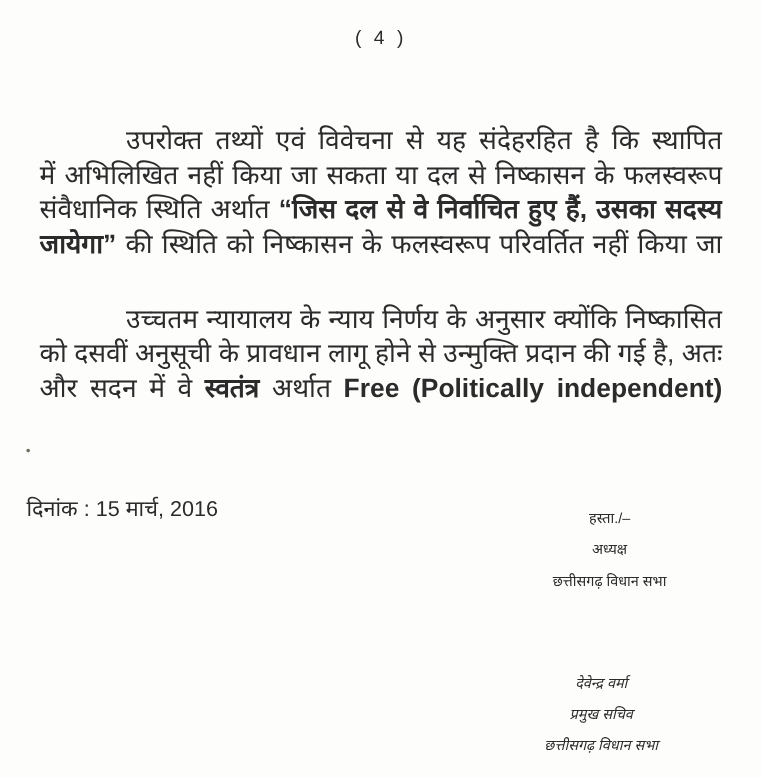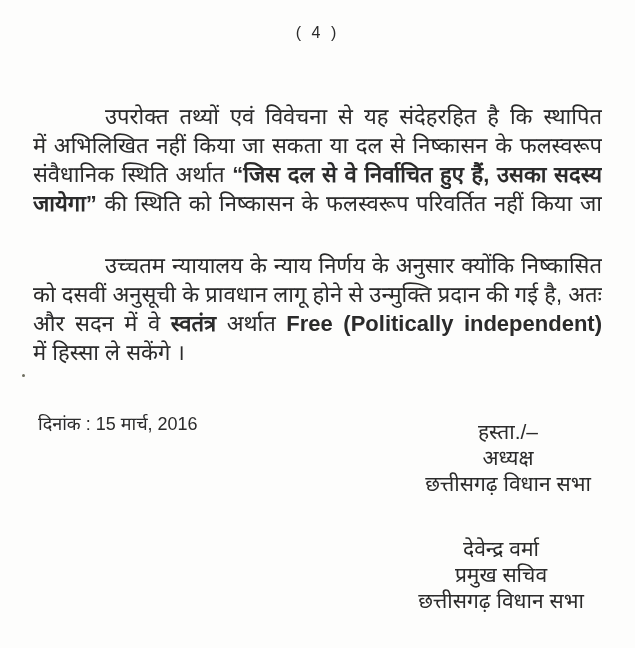--- a/index.html
+++ b/index.html
@@ -42,33 +42,33 @@
     line-height: 29px;
     text-align: justify;
     text-align-last: justify;
     overflow: hidden;
   }
   .para .line.indent { text-indent: 72px; }
   .para .line.no-just { text-align-last: left; }
   .bold { font-weight: 700; }
   .date-line {
     position: absolute;
-    left: 38px;
+    left: 22px;
     top: 411px;
     font-size: 18px;
   }
   .sig {
     position: absolute;
     width: 228px;
     text-align: center;
-    font-size: 21px;
+    font-size: 12px;
     line-height: 26px;
   }
   .sig-1 { top: 419px; left: 394px; }
-  .sig-2 { top: 536px; left: 387px; }
+  .sig-2 { top: 556px; left: 387px; font-style: italic; }
   .artifact-dot {
     position: absolute;
     left: 22px;
     top: 374px;
     width: 3px;
     height: 3px;
     background: #6e6e60;
     border-radius: 50%;
   }
 </style>
@@ -82,21 +82,20 @@
       <div class="line indent"><span>उपरोक्त तथ्यों एवं विवेचना से यह संदेहरहित है कि स्थापित अद्यतन</span></div>
       <div class="line"><span>में अभिलिखित नहीं किया जा सकता या दल से निष्कासन के फलस्वरूप उनके</span></div>
       <div class="line"><span>संवैधानिक स्थिति अर्थात </span><span class="bold">“जिस दल से वे निर्वाचित हुए हैं, उसका सदस्य समझा</span></div>
       <div class="line"><span class="bold">जायेगा”</span><span> की स्थिति को निष्कासन के फलस्वरूप परिवर्तित नहीं किया जा सकता ।</span></div>
     </div>
 
   <div class="para para-2">
       <div class="line indent"><span>उच्चतम न्यायालय के न्याय निर्णय के अनुसार क्योंकि निष्कासित सदस्यों</span></div>
       <div class="line"><span>को दसवीं अनुसूची के प्रावधान लागू होने से उन्मुक्ति प्रदान की गई है, अतः</span></div>
       <div class="line"><span>और सदन में वे </span><span class="bold">स्वतंत्र</span><span> अर्थात </span><span class="bold">Free (Politically independent)</span><span> रूप से कार्यवाही</span></div>
-      <div class="line no-just"><span>में हिस्सा ले सकेंगे ।</span></div>
     </div>
 
   <div class="artifact-dot"></div>
 
   <div class="date-line">दिनांक : 15 मार्च, 2016</div>
 
   <div class="sig sig-1">
       <div class="sig-line">हस्ता./–</div>
       <div class="sig-line">अध्यक्ष</div>
       <div class="sig-line">छत्तीसगढ़ विधान सभा</div>

